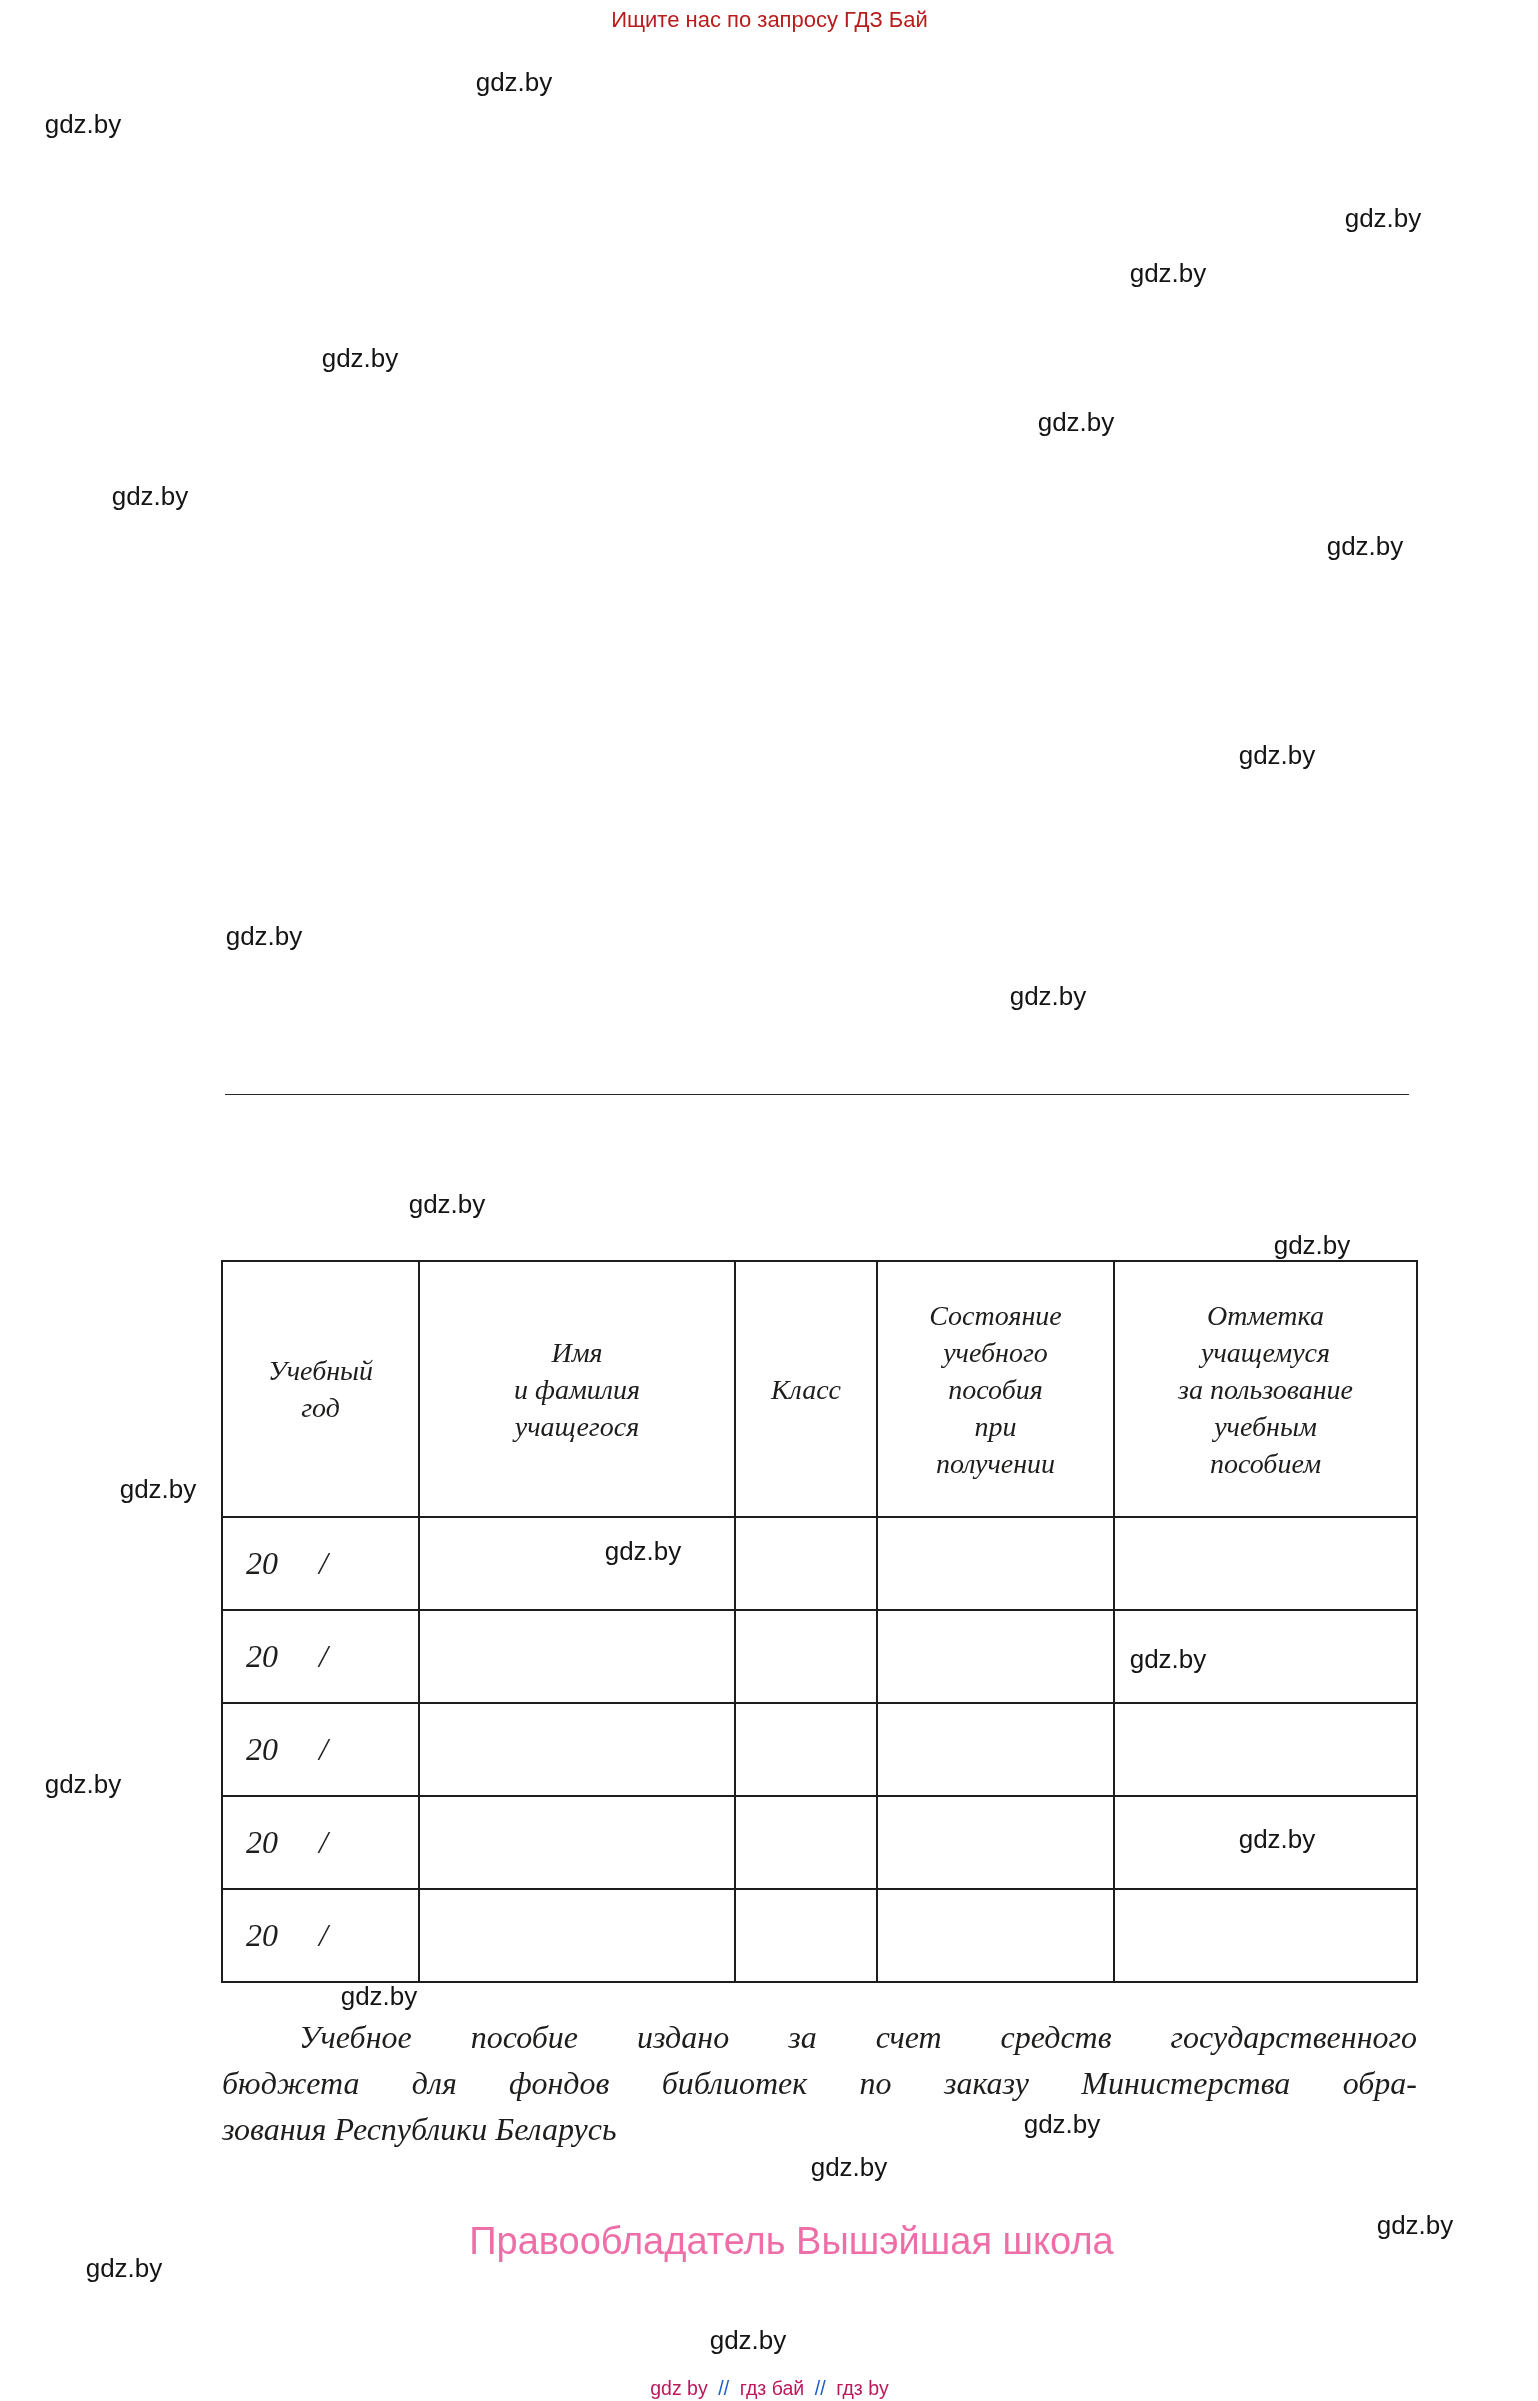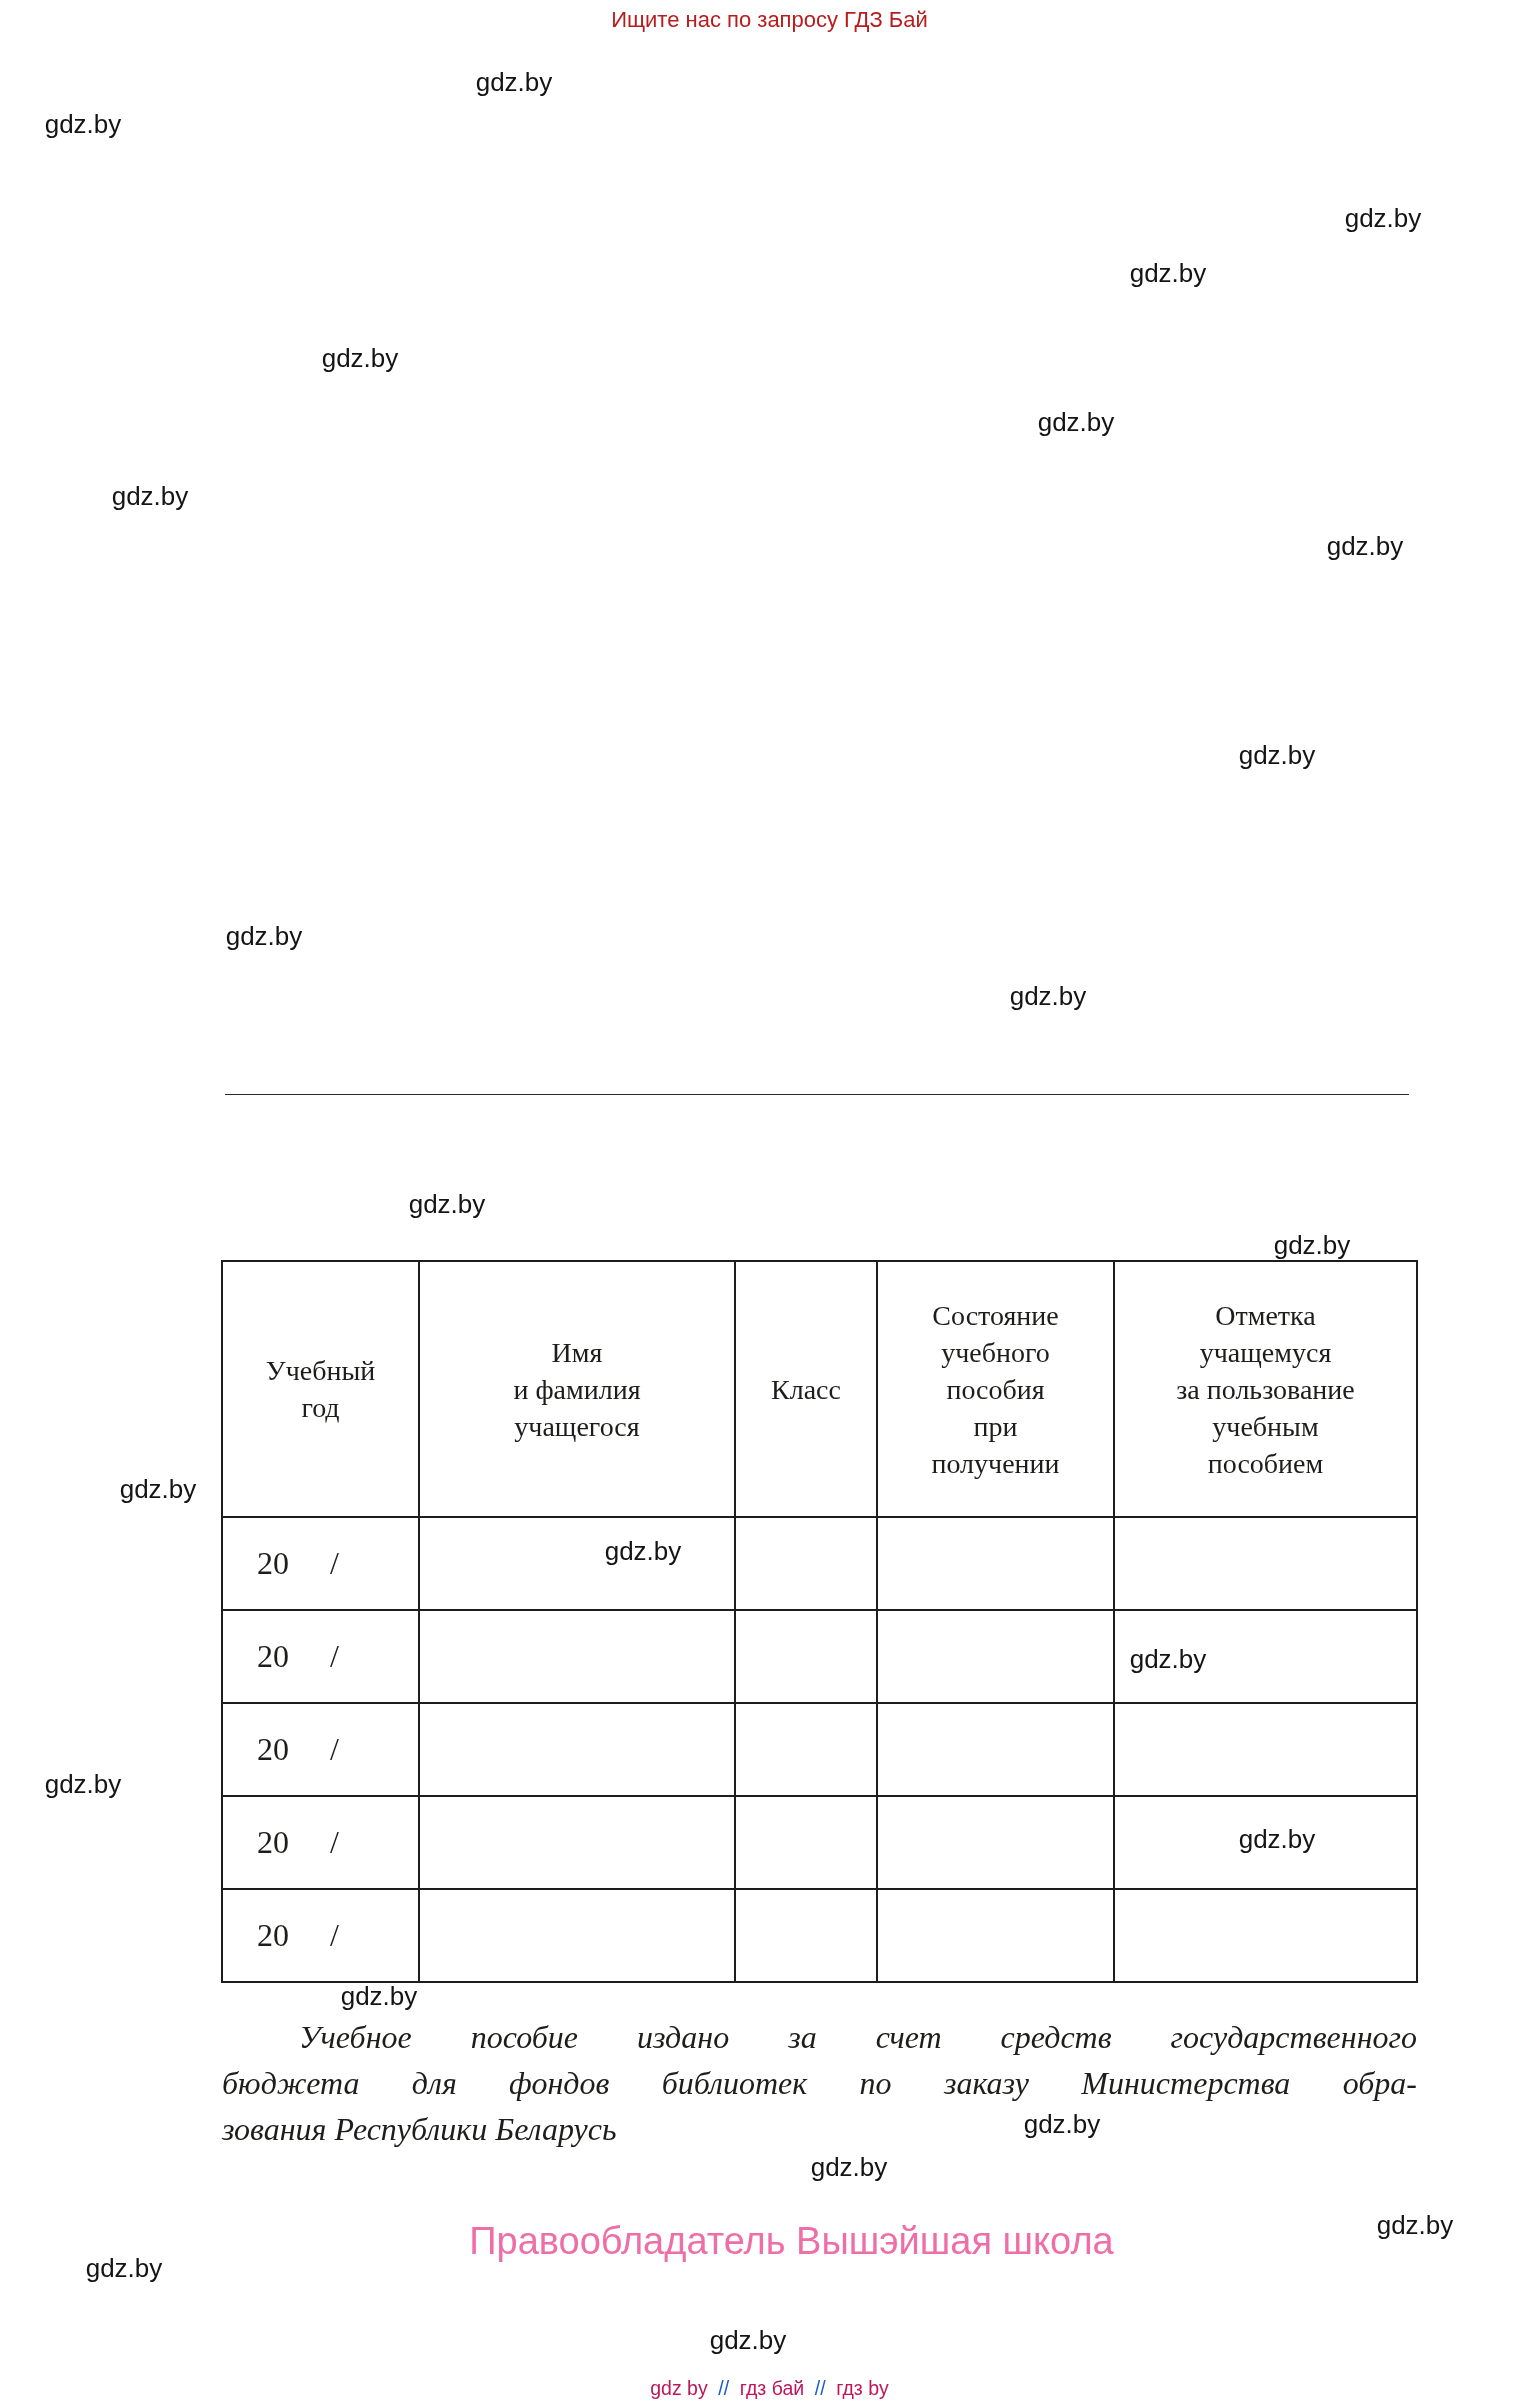--- a/index.html
+++ b/index.html
@@ -42,31 +42,32 @@
 
   
   table.form {
     position: absolute; left: 221px; top: 1260px; width: 1195px;
     border-collapse: collapse; table-layout: fixed;
     border: 2.7px solid #1d1d1b;
   }
   table.form th, table.form td {
     border: 2.7px solid #1d1d1b;
     vertical-align: middle;
+    font-style: italic;
   }
   table.form th {
     font-weight: normal;
     text-align: center;
     font-size: 28px; line-height: 37px;
     white-space: pre-line;
     padding: 5.3px 3.5px;
   }
   tr.hdr { height: 256px; }
   tr.row { height: 93px; }
-  td.yearcell { padding-left: 34px; margin-left: 24px; }
+  td.yearcell { padding-left: 23px; margin-left: 24px; }
   td.yearcell .yr { font-size: 32px; }
   td.yearcell .sl { font-size: 32px; margin-left: 41px; }
 
   
   .note {
     position: absolute; left: 222px; top: 2014px; width: 1195px;
     font-style: italic; font-size: 32px; line-height: 46px;
   }
   .note-line { width: 100%; }
   .note-line.first { text-indent: 77px; }

